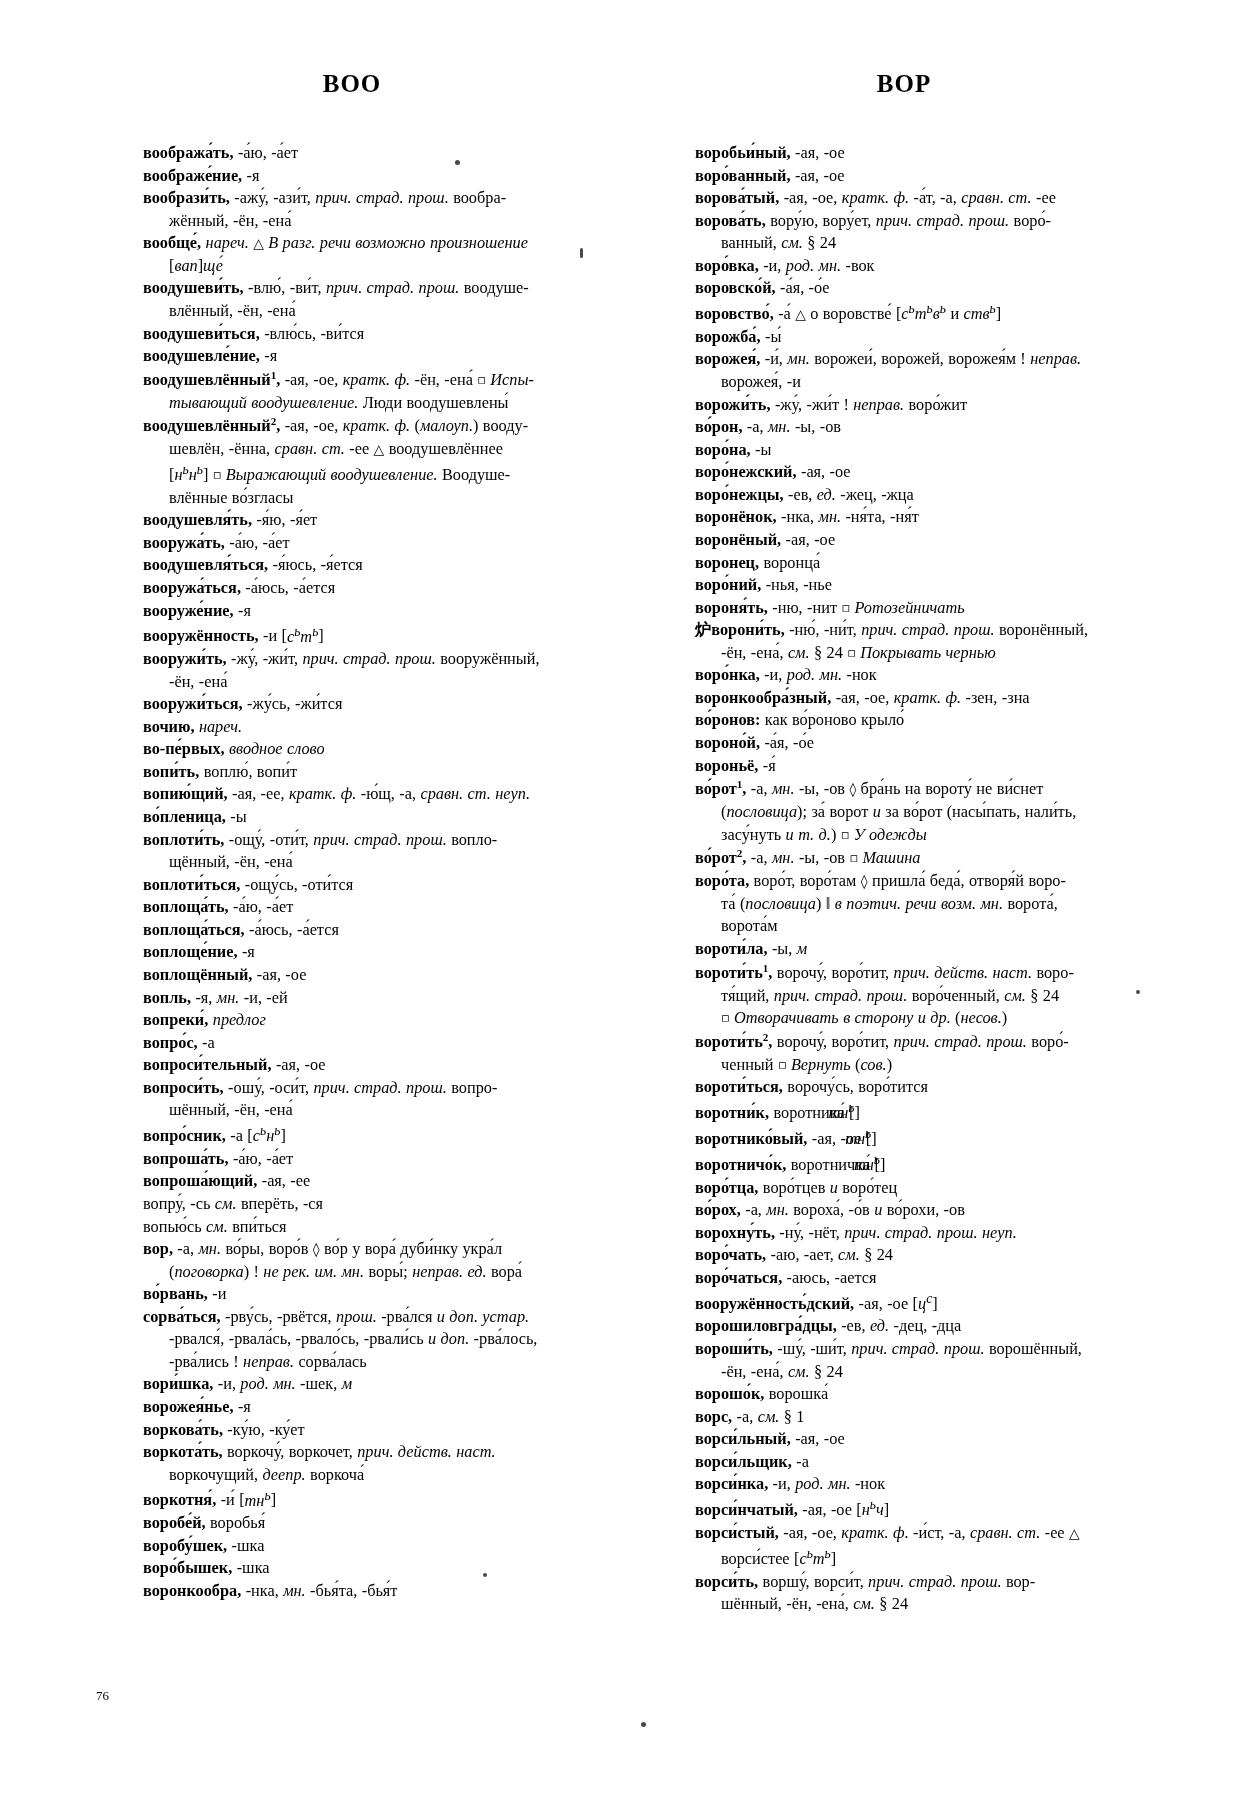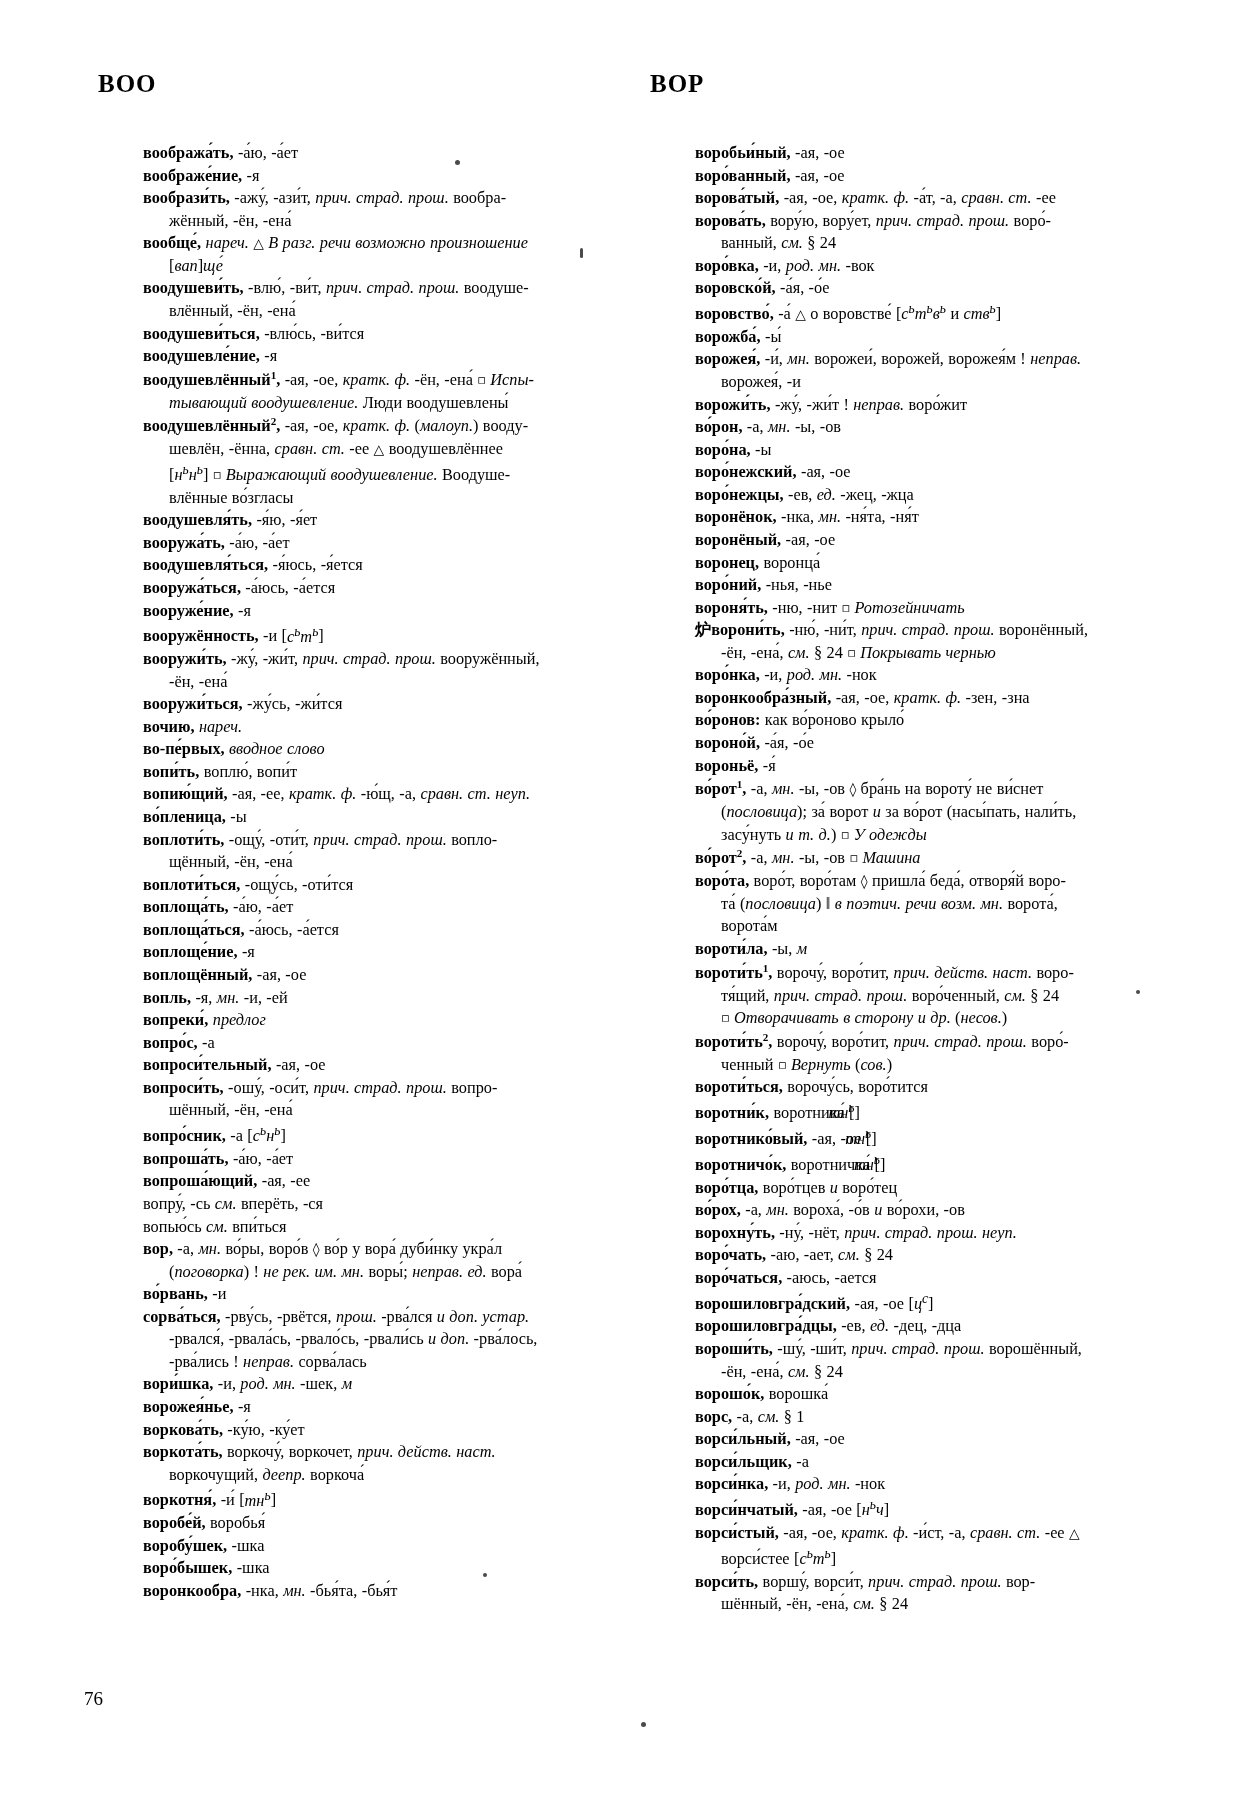--- a/index.html
+++ b/index.html
@@ -31,20 +31,21 @@
   }
   .col {
     width: 508px;
   }
   .running-head {
     font-family: "Liberation Serif", serif;
     font-weight: bold;
     font-size: 25px;
     letter-spacing: 1px;
     margin: 0 0 44px 0;
+    text-align: center;
   }
   .entries {
     font-size: 16.3px;
     line-height: 1.385;
     margin-left: 45px;
   }
   .entry {
     margin: 0;
     padding: 0;
     text-indent: 0;
@@ -85,23 +86,23 @@
     position: absolute;
     left: 10%;
     right: 10%;
     top: -0.42em;
     height: 0.40em;
     border-top: 1.3px solid #000;
     border-radius: 60% 60% 0 0 / 100% 100% 0 0;
   }
   .folio {
     position: absolute;
-    left: 84px;
+    left: 96px;
     top: 1688px;
-    font-size: 19px;
+    font-size: 13px;
     font-family: "Liberation Serif", serif;
   }
   .speck {
     position: absolute;
     background: #4a4a4a;
     border-radius: 50%;
   }
 </style>
 </head>
 <body>
@@ -202,21 +203,21 @@
           <p class="entry justify"><b>вороти́ть</b><span class="sup">2</span><b>,</b> ворочу́, воро́тит, <i>прич. страд. прош.</i> воро́-<br>ченный <span class="sq">▫</span> <i>Вернуть</i> (<i>сов.</i>)</p>
           <p class="entry justify"><b>вороти́ться,</b> ворочу́сь, воро́тится</p>
           <p class="entry justify"><b>воротни́к,</b> воротника́ [<i><span class="arc">тн<sup>ь</sup></span></i>]</p>
           <p class="entry justify"><b>воротнико́вый,</b> -ая, -ое [<i><span class="arc">тн<sup>ь</sup></span></i>]</p>
           <p class="entry justify"><b>воротничо́к,</b> воротничка́ [<i><span class="arc">тн<sup>ь</sup></span></i>]</p>
           <p class="entry justify"><b>воро́тца,</b> воро́тцев <i>и</i> воро́тец</p>
           <p class="entry justify"><b>во́рох,</b> -а, <i>мн.</i> вороха́, -о́в <i>и</i> во́рохи, -ов</p>
           <p class="entry justify"><b>ворохну́ть,</b> -ну́, -нёт, <i>прич. страд. прош. неуп.</i></p>
           <p class="entry justify"><b>воро́чать,</b> -аю, -ает, <i>см.</i> § 24</p>
           <p class="entry justify"><b>воро́чаться,</b> -аюсь, -ается</p>
-          <p class="entry justify"><b>ворошиловгра́дский,</b> -ая, -ое [<i>ц<sup>с</sup></i>]</p>
+          <p class="entry justify"><b>вооружённость́дский,</b> -ая, -ое [<i>ц<sup>с</sup></i>]</p>
           <p class="entry justify"><b>ворошиловгра́дцы,</b> -ев, <i>ед.</i> -дец, -дца</p>
           <p class="entry justify"><b>вороши́ть,</b> -шу́, -ши́т, <i>прич. страд. прош.</i> ворошённый,<br>-ён, -ена́, <i>см.</i> § 24</p>
           <p class="entry justify"><b>ворошо́к,</b> ворошка́</p>
           <p class="entry justify"><b>ворс,</b> -а, <i>см.</i> § 1</p>
           <p class="entry justify"><b>ворси́льный,</b> -ая, -ое</p>
           <p class="entry justify"><b>ворси́льщик,</b> -а</p>
           <p class="entry justify"><b>ворси́нка,</b> -и, <i>род. мн.</i> -нок</p>
           <p class="entry justify"><b>ворси́нчатый,</b> -ая, -ое [<i>н<sup>ь</sup>ч</i>]</p>
           <p class="entry justify"><b>ворси́стый,</b> -ая, -ое, <i>кратк. ф.</i> -и́ст, -а, <i>сравн. ст.</i> -ее <span class="tri">△</span><br>ворси́стее [<i>с<sup>ь</sup>т<sup>ь</sup></i>]</p>
           <p class="entry justify"><b>ворси́ть,</b> воршу́, ворси́т, <i>прич. страд. прош.</i> вор-<br>шённый, -ён, -ена́, <i>см.</i> § 24</p>

